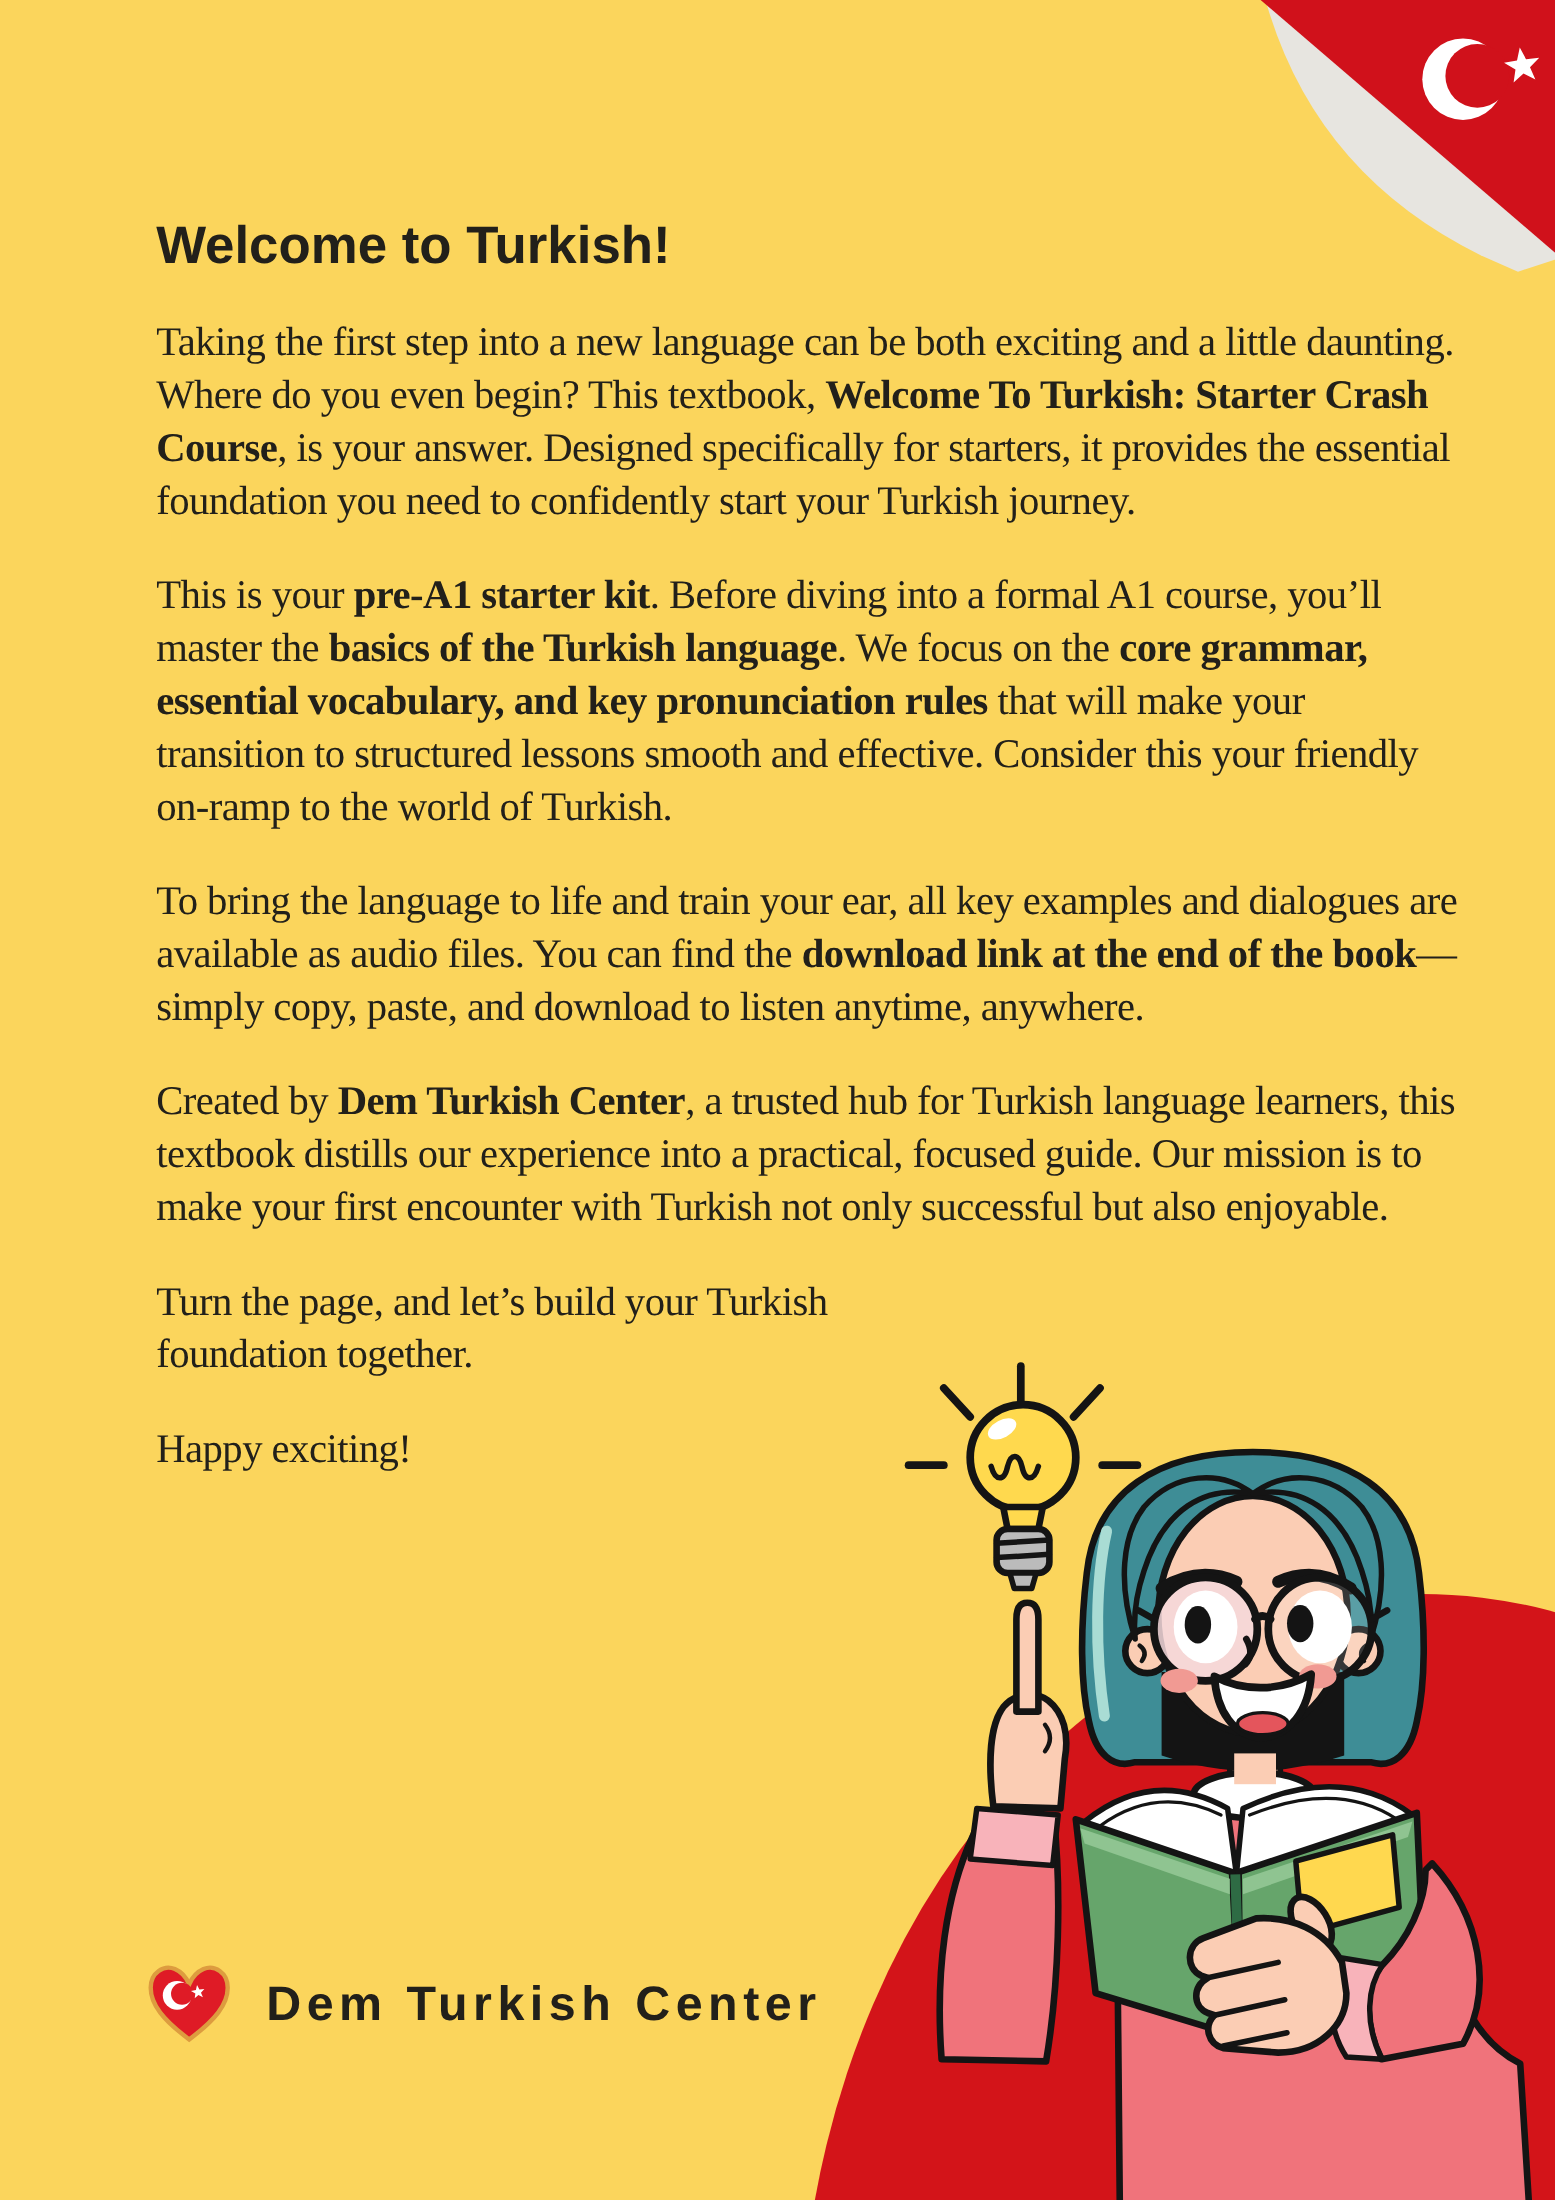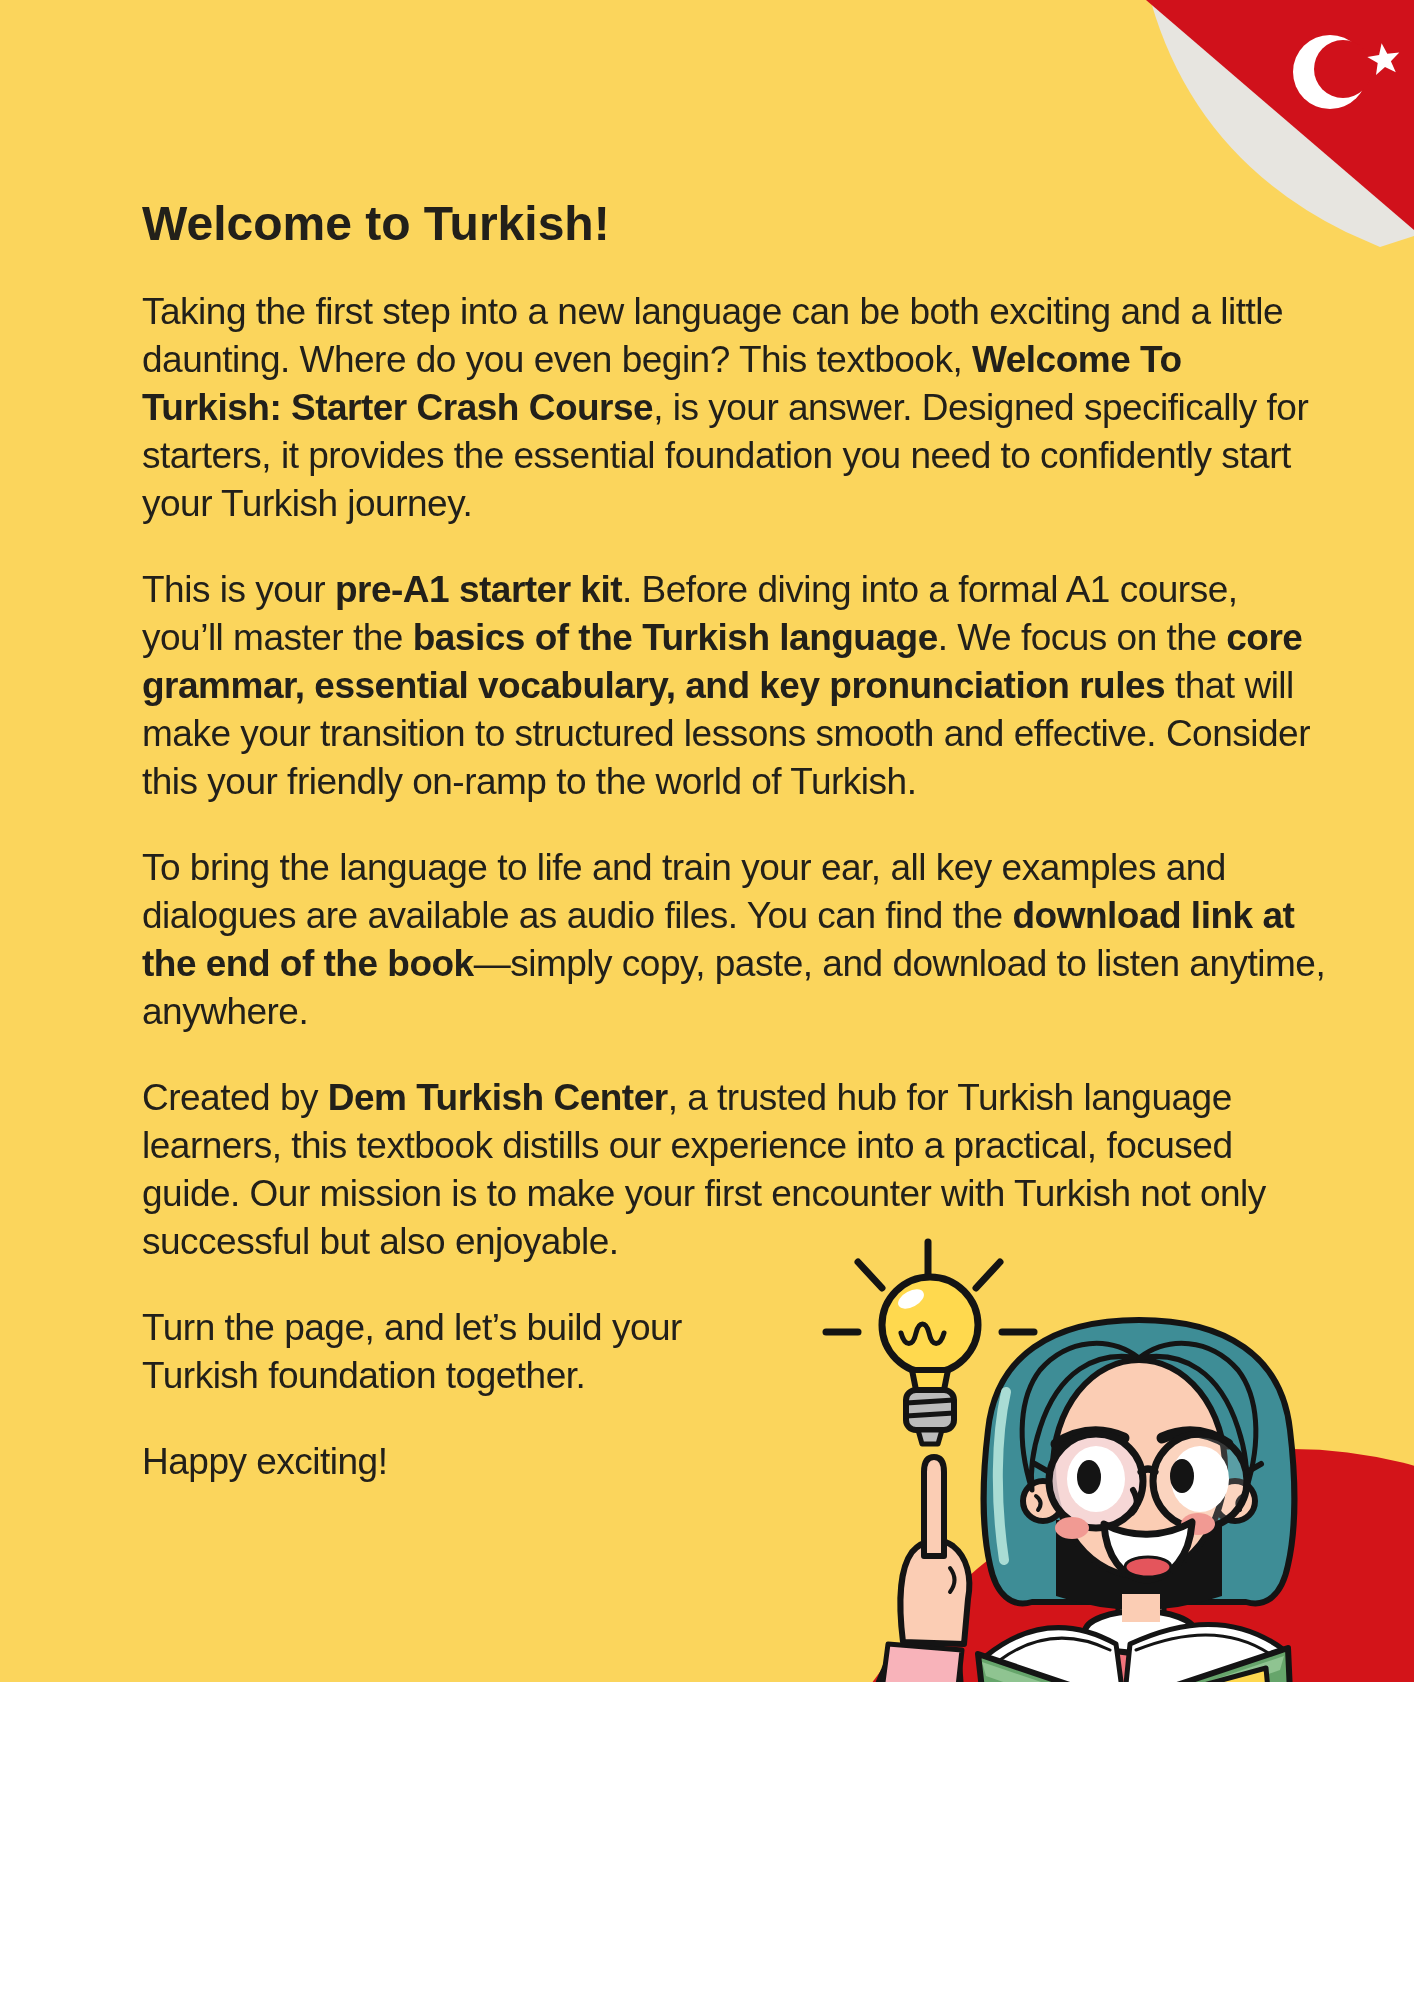--- a/index.html
+++ b/index.html
@@ -1,37 +1,38 @@
 <!DOCTYPE html>
 <html style="--page-background: #FBD55C; --text: #22201A; --flag-red: #D0111B; --fold-gray: #E7E5E0; --blob-red: #D31419; --hair: #3E8D96; --hair-highlight: #A9DCD4; --skin: #FBCDB4; --sweater: #F0737B; --cuff: #F8B3BA; --book-green: #66A56B; --book-green-light: #8FC491; --book-spine: #2E6B44; --label-yellow: #FFD84F; --bulb-yellow: #FFD94E; --bulb-base: #BBBBBB; --outline: #141414; --tongue: #E4555C; --cheek: #F19A93; --lens-pink: #F5D8DC; --heart-red: #DF1B26; --heart-outline: #DD9C3F;"><head>
 <meta charset="utf-8">
 <style>
   html,body{margin:0;padding:0;}
   .page{
     position:relative;
-    width:1414px;height:1682px;
+    width:1414px;height:2000px;
     background:var(--page-background,#FBD55C);
     overflow:hidden;
     font-family:"Liberation Sans", sans-serif;
   }
   .art{position:absolute;inset:0;z-index:0;pointer-events:none;}
   
   .page-title{
     position:absolute;left:142px;top:198px;z-index:2;
     font-size:48px;font-weight:700;color:var(--text,#1b1914);
     letter-spacing:0px;line-height:52px;margin:0;
   }
   .body-text{
     position:absolute;left:142px;top:288px;width:1185px;z-index:2;
     color:var(--text,#22201a);
   }
   .body-text p{
     margin:0 0 38px 0;
     font-size:37px;line-height:48px;letter-spacing:-0.5px;
     font-weight:400;
+    font-family:Liberation Serif, serif;
   }
   .body-text p b{font-weight:700;}
   .body-text p:nth-child(5){max-width:640px;}
   .footer-brand{
     position:absolute;left:128px;top:1778px;z-index:2;
     display:flex;align-items:center;gap:26px;
   }
   .footer-brand .brand-text{
     font-size:44px;font-weight:700;letter-spacing:5px;
     color:var(--text,#1b1914);white-space:nowrap;

